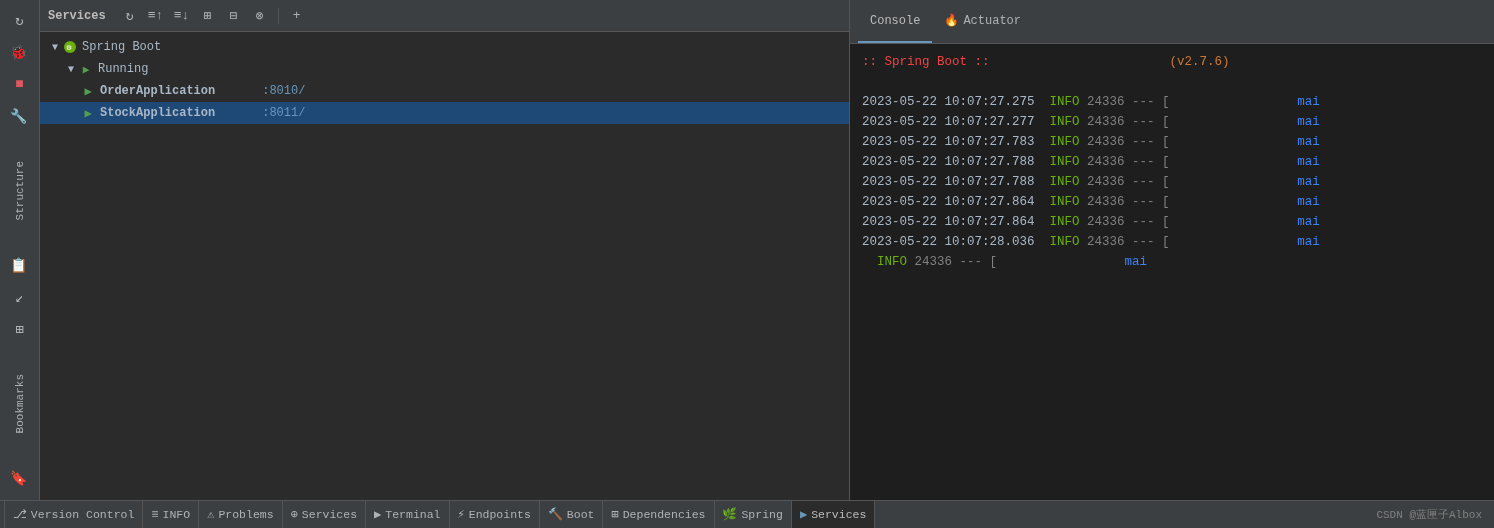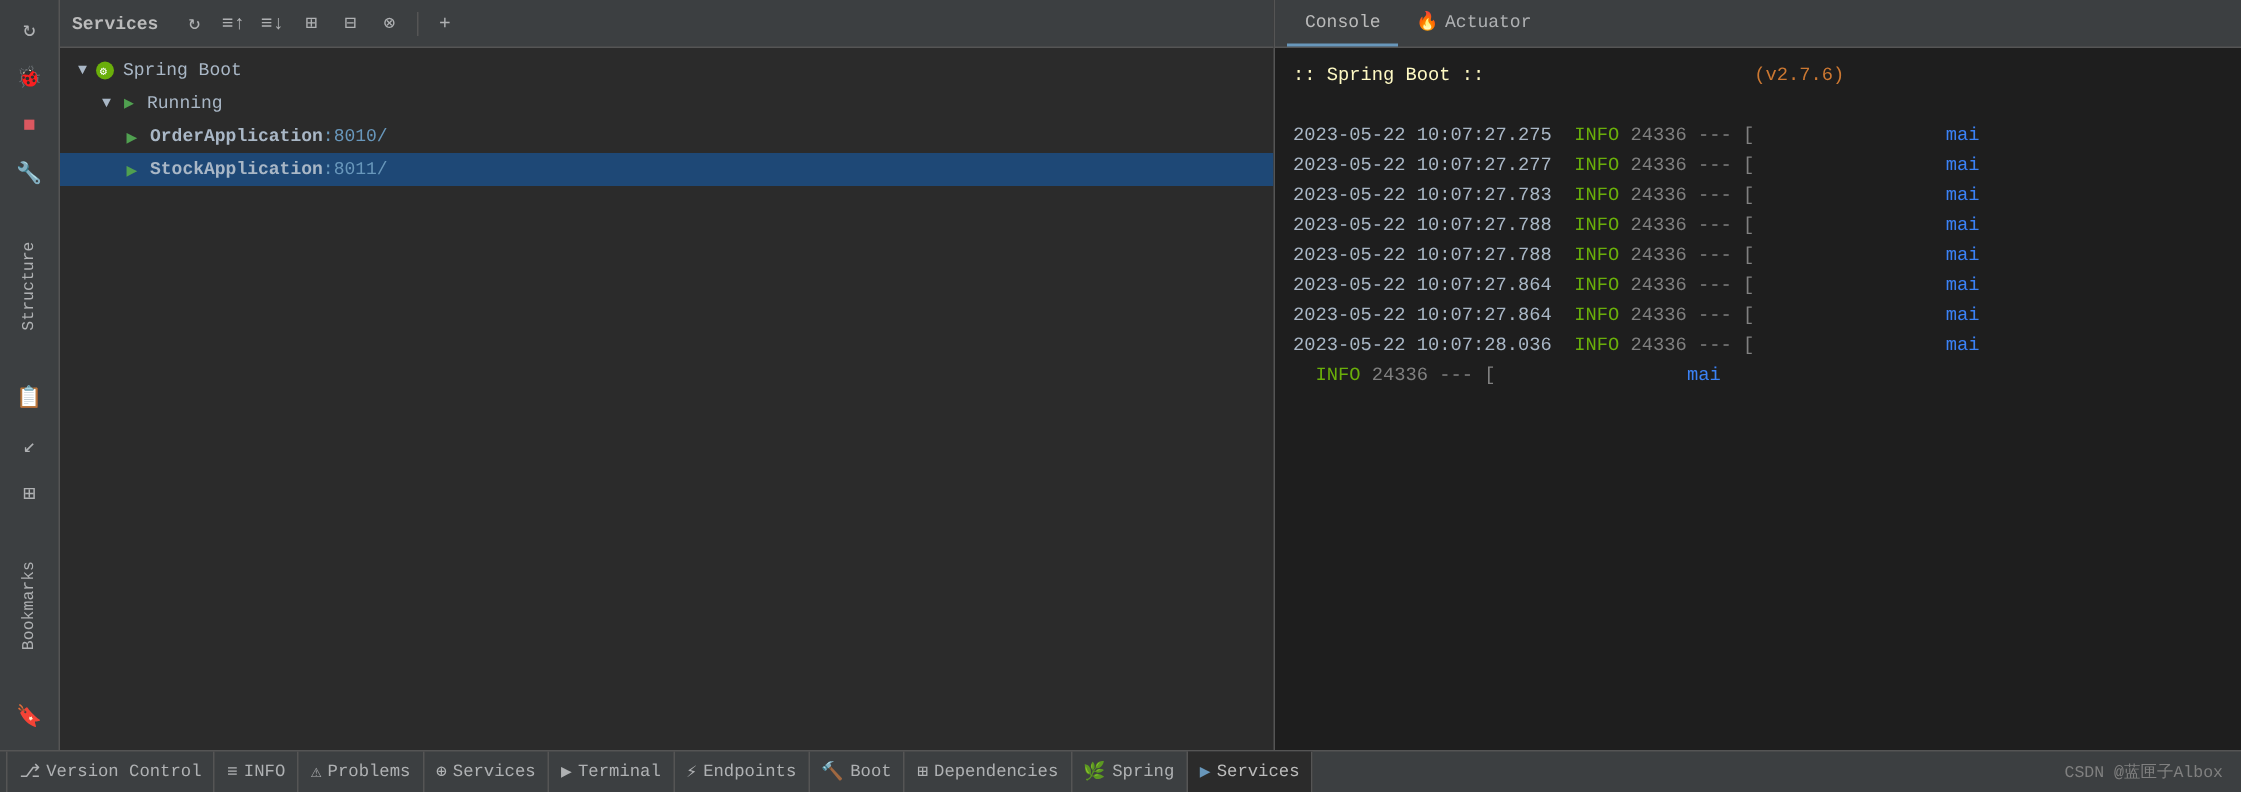--- a/index.html
+++ b/index.html
@@ -111,37 +111,37 @@
       height: 16px;
       display: inline-flex;
       align-items: center;
       justify-content: center;
       flex-shrink: 0;
       margin-right: 4px;
     }
 
     .tree-label { font-size: 12px; font-family: Liberation Mono, monospace; }
     .tree-label-bold { font-weight: bold; }
-    .tree-label-port { color: #6897bb; }
+    .tree-label-port { color: #6897bb; padding-left: 47px; }
 
     
     .console-panel {
       flex: 1;
       display: flex;
       flex-direction: column;
       background: #2b2b2b;
       overflow: hidden;
     }
 
     .console-tabs {
       display: flex;
       align-items: center;
       background: #3c3f41;
       border-bottom: 1px solid #555;
-      height: 32px;
+      height: 44px;
       padding: 0 8px;
     }
 
     .console-tab {
       padding: 4px 12px;
       font-size: 12px;
       cursor: pointer;
       color: #afb1b3;
       border-bottom: 2px solid transparent;
       height: 100%;
@@ -302,21 +302,21 @@
       </div>
       <div class="console-tab">
         <span class="console-tab-icon" style="color:#cc7832;">🔥</span>
         <span>Actuator</span>
       </div>
     </div>
 
     <div class="console-output">
 
       <div class="console-line">
-        <span style="color:#fef9c3;">:: Spring Boot ::</span>
+        <span style="color:#ef4444;">:: Spring Boot ::</span>
         <span style="color:#a9b7c6;">                        </span>
         <span style="color:#cc7832;">(v2.7.6)</span>
       </div>
       <div class="console-line">&nbsp;</div>
 
       <div class="console-line">
         <span class="c-date">2023-05-22 10:07:27.275</span>
         <span class="c-gray">  </span>
         <span class="c-info">INFO</span>
         <span class="c-gray"> 24336 </span>

